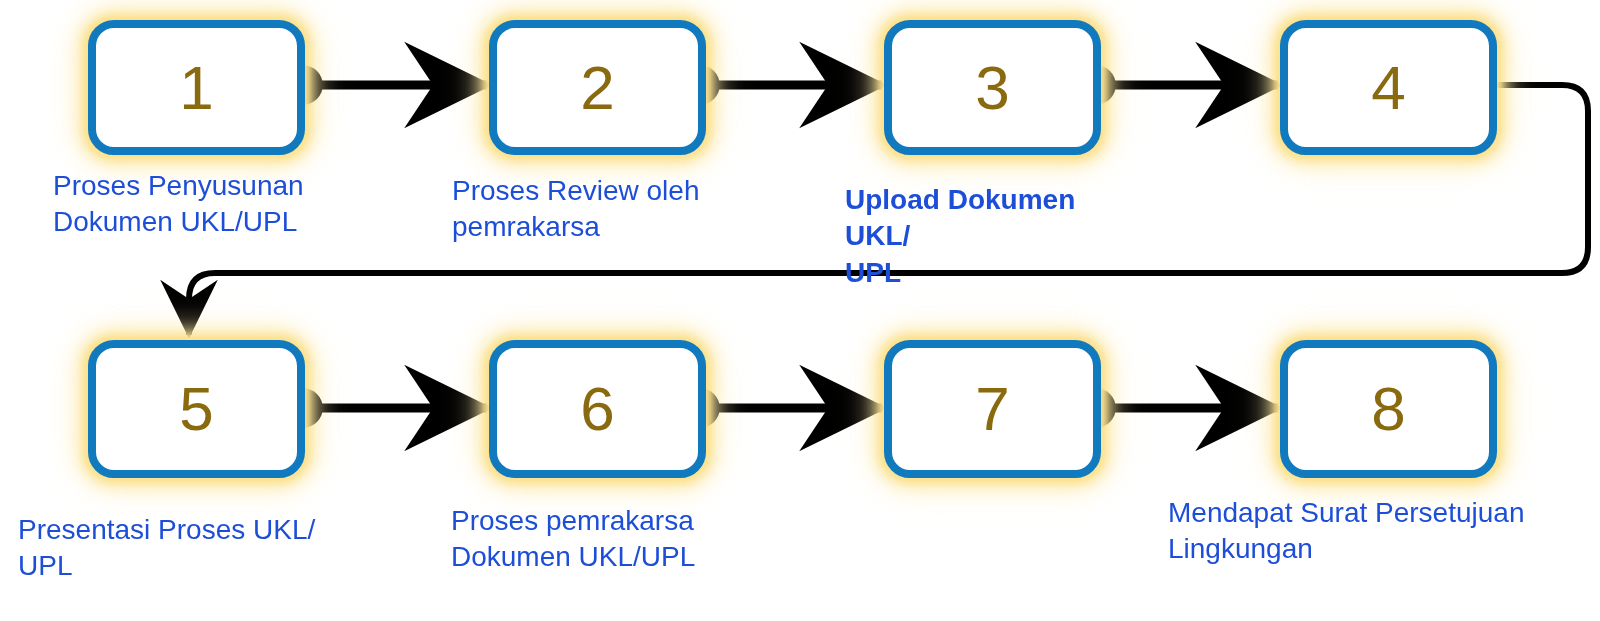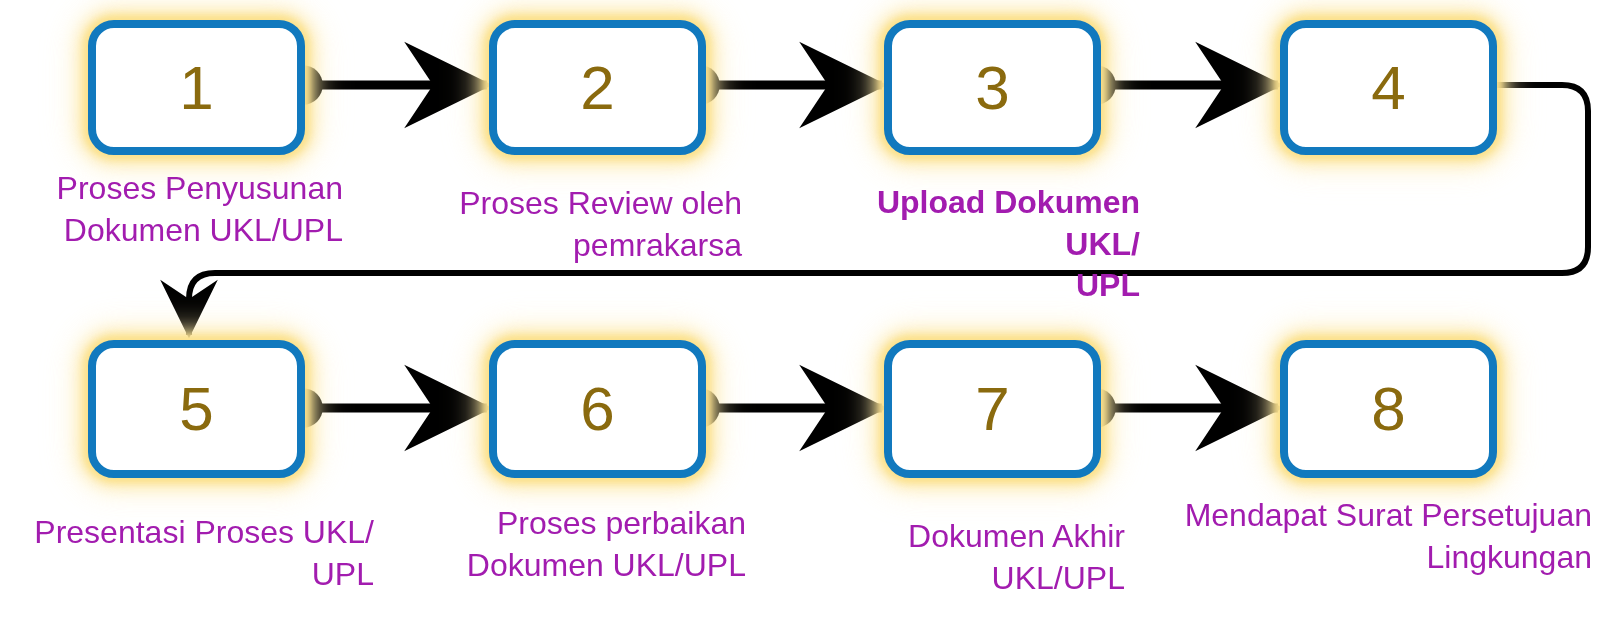--- a/index.html
+++ b/index.html
@@ -42,23 +42,23 @@
   .node-num{
     color:#8a6a0e;
     font-size:62px;
     line-height:1;
     font-weight:400;
     font-family:"Liberation Sans","DejaVu Sans",sans-serif;
     user-select:none;
   }
   .node-label{
     position:absolute;
-    text-align:right;
-    color:#a21caf;
-    font-size:32px;
+    text-align:left;
+    color:#1d4ed8;
+    font-size:28px;
     line-height:1.30;
     font-family:"Liberation Sans","DejaVu Sans",sans-serif;
     white-space:pre-line;
     z-index:4;
   }
 
   
   .row-top .node-box{width:217px;height:135px;}
   .row-bot .node-box{width:217px;height:138px;}
 </style>
@@ -109,21 +109,21 @@
     </div>
   </div>
   <div class="node-label" style="left:53px;top:168px;width:290px;">Proses Penyusunan
 Dokumen UKL/UPL</div>
 
   <div class="node row-top" style="left:489px;top:20px;width:217px;height:135px;">
     <div class="node-box">
       <span class="node-num">2</span>
     </div>
   </div>
-  <div class="node-label" style="left:452px;top:183px;width:290px;">Proses Review oleh
+  <div class="node-label" style="left:452px;top:173px;width:290px;">Proses Review oleh
 pemrakarsa</div>
 
   <div class="node row-top" style="left:884px;top:20px;width:217px;height:135px;">
     <div class="node-box">
       <span class="node-num">3</span>
     </div>
   </div>
   <div class="node-label" style="left:845px;top:182px;width:295px;font-weight:bold;">Upload Dokumen UKL/
 UPL</div>
 
@@ -139,29 +139,28 @@
     </div>
   </div>
   <div class="node-label" style="left:18px;top:512px;width:356px;">Presentasi Proses UKL/
 UPL</div>
 
   <div class="node row-bot" style="left:489px;top:340px;width:217px;height:138px;">
     <div class="node-box">
       <span class="node-num">6</span>
     </div>
   </div>
-  <div class="node-label" style="left:451px;top:503px;width:295px;">Proses perbaikan
+  <div class="node-label" style="left:451px;top:503px;width:295px;">Proses pemrakarsa
 Dokumen UKL/UPL</div>
 
   <div class="node row-bot" style="left:884px;top:340px;width:217px;height:138px;">
     <div class="node-box">
       <span class="node-num">7</span>
     </div>
   </div>
-  <div class="node-label" style="left:795px;top:516px;width:330px;">Dokumen Akhir UKL/UPL</div>
 
   <div class="node row-bot" style="left:1280px;top:340px;width:217px;height:138px;">
     <div class="node-box">
       <span class="node-num">8</span>
     </div>
   </div>
   <div class="node-label" style="left:1168px;top:495px;width:424px;">Mendapat Surat Persetujuan
 Lingkungan</div>
 
 </div>

